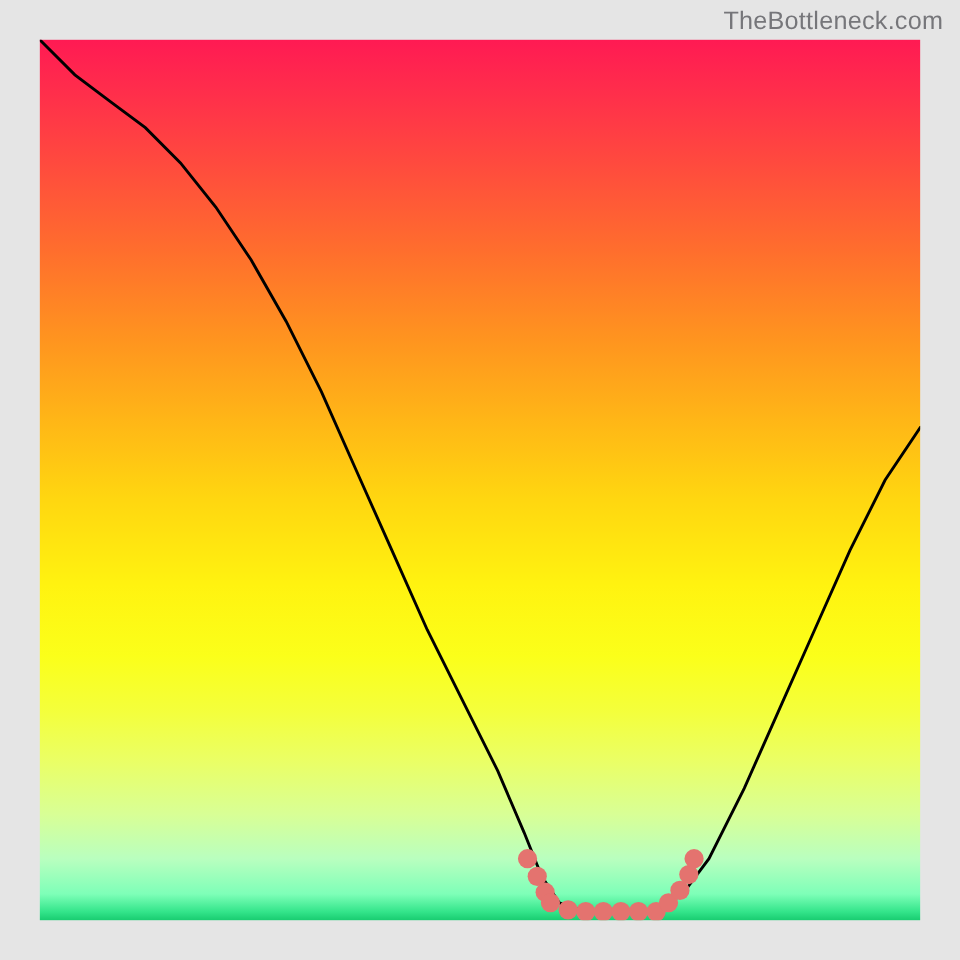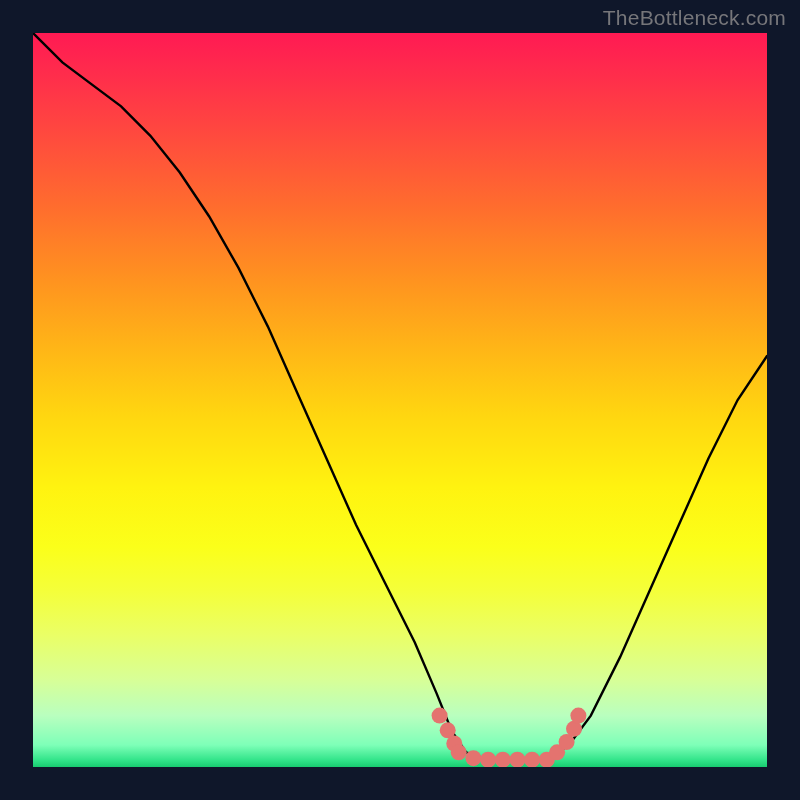--- a/index.html
+++ b/index.html
@@ -1,21 +1,21 @@
 <!DOCTYPE html>
 <html><head>
 <meta charset="utf-8">
 <style>
   * { margin: 0; padding: 0; box-sizing: border-box; }
   html, body { width: 800px; height: 800px; overflow: hidden; background: #000; }
   .frame {
     position: relative;
     width: 800px;
     height: 800px;
-    background: #0f172a;
+    background: #e5e5e5;
   }
   .attribution {
     position: absolute;
     top: 6px;
     right: 14px;
     font-family: Arial, Helvetica, sans-serif;
     font-size: 21px;
     color: #76767a;
     letter-spacing: 0.2px;
   }

